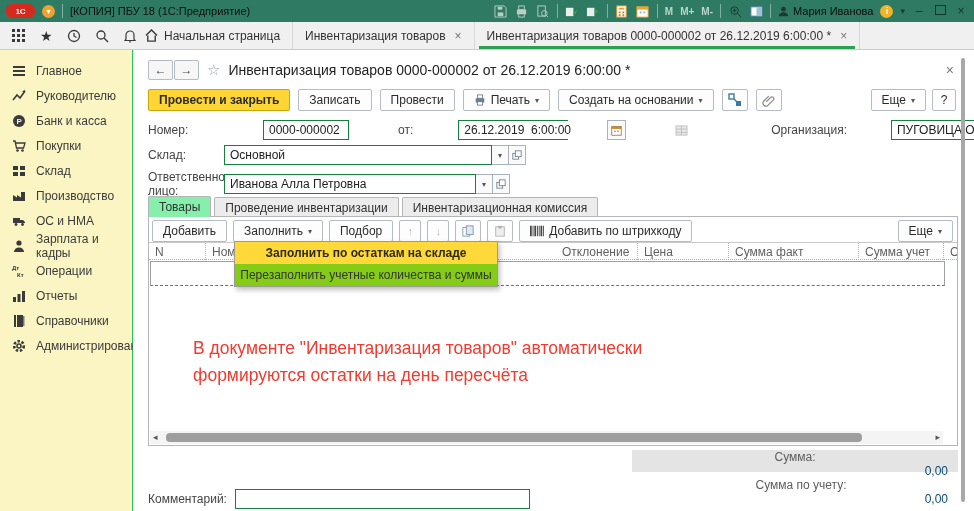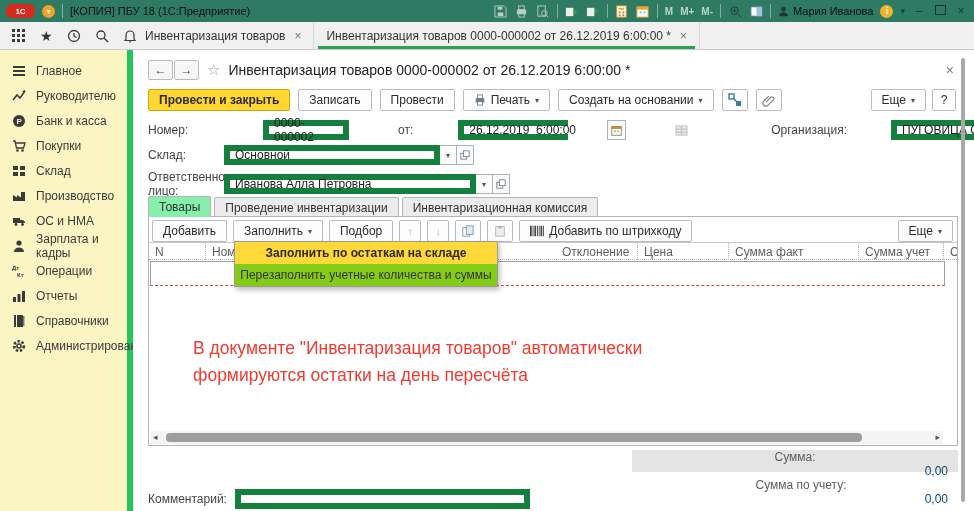--- a/index.html
+++ b/index.html
@@ -23,21 +23,21 @@
 
   
   .tabrow{position:absolute;top:22px;left:0;width:974px;height:28px;background:#f0f0f0;border-bottom:1px solid #cccccc;display:flex;align-items:stretch;box-sizing:border-box;}
   .panel-icons{display:flex;align-items:center;gap:14px;padding:0 12px;width:133px;box-sizing:border-box;}
   .pi{display:flex;align-items:center;justify-content:center;color:#333;}
   .tab{display:flex;align-items:center;gap:6px;padding:0 12px;border-right:1px solid #d8d8d8;font-size:12px;color:#333;position:relative;}
   .tab .tclose{color:#777;font-size:12px;margin-left:3px;}
   .tab.active .underline{position:absolute;left:4px;right:4px;bottom:0;height:3px;background:#2ca152;}
 
   
-  .sidebar{position:absolute;top:50px;left:0;width:133px;height:461px;background:#fbf5c4;border-right:6px solid #22c55e;box-sizing:border-box;padding-top:8px;}
+  .sidebar{position:absolute;top:50px;left:0;width:133px;height:461px;background:#fbf5c4;border-right:1px solid #22c55e;box-sizing:border-box;padding-top:8px;}
   .side-item{display:flex;align-items:center;gap:10px;height:25px;padding-left:12px;color:#3a3a3a;font-size:12px;cursor:default;}
   .side-item svg{flex:0 0 auto;}
 
   
   .main{position:absolute;left:133px;top:50px;width:841px;height:461px;background:#fff;}
   .vscroll{position:absolute;right:9px;top:8px;width:4px;height:444px;background:#a8a8a8;border-radius:2px;}
 
   .navrow{position:absolute;top:10px;left:15px;display:flex;align-items:center;gap:8px;}
   .nav-btn{width:25px;height:20px;border:1px solid #b6bcc2;background:#f6f6f6;border-radius:2px;display:flex;align-items:center;justify-content:center;font-size:12px;color:#444;box-sizing:border-box;}
   .nav-btn + .nav-btn{margin-left:-7px;}
@@ -48,21 +48,21 @@
   .cmdrow{position:absolute;top:39px;left:15px;display:flex;align-items:center;gap:8px;}
   .btn{display:inline-flex;align-items:center;gap:5px;height:22px;padding:0 10px;background:#fdfdfd;border:1px solid #b6bcc2;border-radius:2px;font-size:12px;color:#2b2b2b;box-sizing:border-box;white-space:nowrap;text-align:right;}
   .btn .caret{font-size:8px;color:#555;}
   .btn-yellow{background:#ffd633;border-color:#c9a60c;font-weight:bold;}
   .ibtn{width:26px;justify-content:center;padding:0;}
   .cmd-right{position:absolute;top:39px;right:18px;display:flex;gap:6px;}
   .btn-help{width:24px;justify-content:center;padding:0;}
 
   .frow{position:absolute;left:15px;display:flex;align-items:center;}
   .flabel{color:#444;font-size:12px;}
-  .fld{height:20px;border:6px solid #15803d;background:#fff;display:flex;align-items:center;padding:0 5px;font-size:12px;box-sizing:border-box;color:#222;}
+  .fld{height:20px;border:1px solid #15803d;background:#fff;display:flex;align-items:center;padding:0 5px;font-size:12px;box-sizing:border-box;color:#222;}
   .combo-btn{width:17px;height:20px;border:1px solid #a9b1b9;border-left:none;display:flex;align-items:center;justify-content:center;background:#fafafa;font-size:8px;color:#555;box-sizing:border-box;}
 
   .doctabs{position:absolute;left:15px;top:146px;display:flex;align-items:flex-end;}
   .doctab{height:20px;padding:0 10px;display:flex;align-items:center;background:#ececec;border:1px solid #b5b5b5;border-bottom:none;margin-right:3px;font-size:12px;color:#333;border-radius:2px 2px 0 0;box-sizing:border-box;}
   .doctab.active{background:#86efac;height:21px;position:relative;z-index:3;}
 
   .gridpanel{position:absolute;left:15px;top:166px;width:810px;height:230px;border:1px solid #b5b5b5;background:#fff;box-sizing:border-box;}
   .gtoolbar{position:absolute;left:3px;top:3px;display:flex;align-items:center;gap:6px;}
   .g-more{position:absolute;right:4px;top:3px;}
   .arr-dis{color:#b8b8b8;font-size:11px;}
@@ -212,20 +212,27 @@
           </svg>
         </span>
       <span class="pi">
           <svg width="14" height="14" viewBox="0 0 14 14">
             <path d="M3 10V6a4 4 0 0 1 8 0v4l1 1.5H2z" fill="none" stroke="#3a3a3a" stroke-width="1.2"></path>
             <path d="M6 12.5a1.2 1.2 0 0 0 2 0" fill="none" stroke="#3a3a3a"></path>
           </svg>
         </span>
     </div>
     <div class="tab">
+      <svg width="13" height="13" viewBox="0 0 14 14">
+          <path d="M1 7L7 1l6 6" fill="none" stroke="#3a3a3a" stroke-width="1.5"></path>
+          <path d="M3 7v6h8V7" fill="none" stroke="#3a3a3a" stroke-width="1.5"></path>
+        </svg>
+      <span>Начальная страница</span>
+    </div>
+    <div class="tab">
       <span>Инвентаризация товаров</span>
       <span class="tclose">×</span>
     </div>
     <div class="tab active">
       <span>Инвентаризация товаров 0000-000002 от 26.12.2019 6:00:00 *</span>
       <span class="tclose">×</span>
       <span class="underline"></span>
     </div>
   </div>
 
@@ -406,21 +413,21 @@
       <span class="combo-btn">
         <svg width="10" height="10" viewBox="0 0 12 12">
             <rect x="1" y="4" width="7" height="7" fill="none" stroke="#6a7a88"></rect>
             <rect x="4" y="1" width="7" height="7" fill="#fff" stroke="#6a7a88"></rect>
           </svg>
       </span>
     </div>
 
     <div class="frow" style="top:95px;">
       <span class="flabel" style="width:76px;">Склад:</span>
-      <span class="fld" style="width:216px;">Основной</span>
+      <span class="fld" style="width:268px;">Основной</span>
       <span class="combo-btn">▾</span>
       <span class="combo-btn">
         <svg width="10" height="10" viewBox="0 0 12 12">
             <rect x="1" y="4" width="7" height="7" fill="none" stroke="#6a7a88"></rect>
             <rect x="4" y="1" width="7" height="7" fill="#fff" stroke="#6a7a88"></rect>
           </svg>
       </span>
     </div>
 
     <div class="frow" style="top:120px;">

